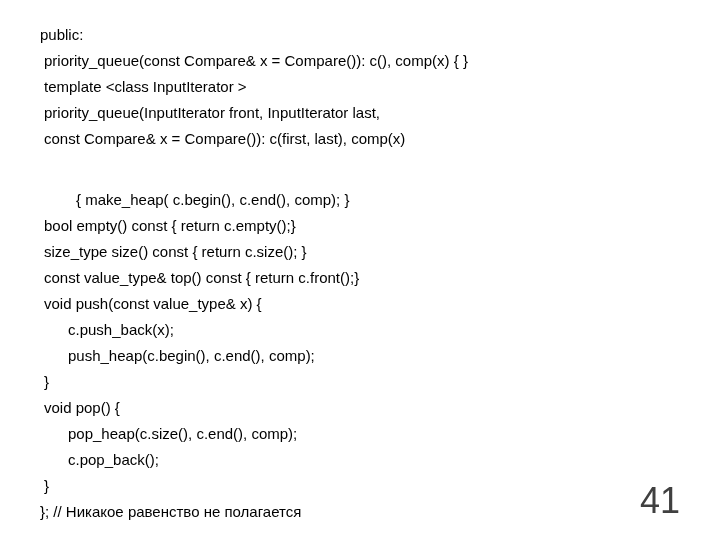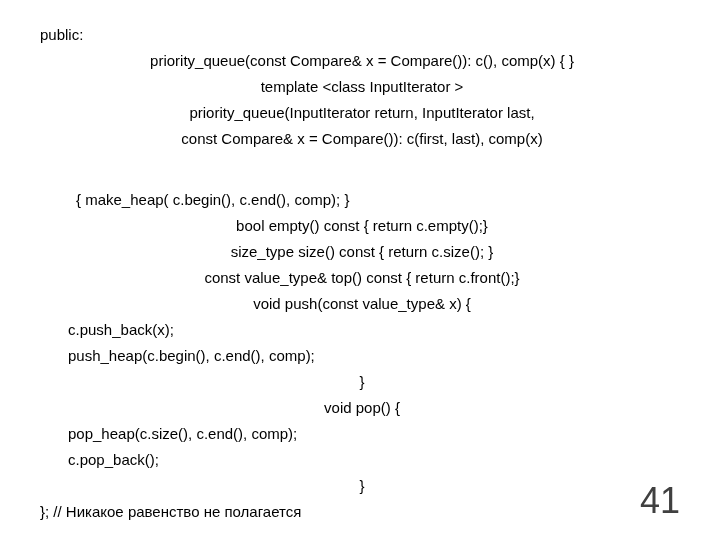--- a/index.html
+++ b/index.html
@@ -19,40 +19,40 @@
     padding: 22px 40px 0 40px;
     box-sizing: border-box;
     border-radius: 10px;
   }
   .code {
     font-size: 15px;
     line-height: 26px;
     color: #000;
   }
   .l0 { margin-left: 0; }
-  .l1 { margin-left: 4px; text-align: center; }
+  .l1 { margin-left: 4px; }
   .l2 { margin-left: 36px; margin-top: 35px; }
   .l3 { margin-left: 28px; }
   .page-num {
     position: absolute;
     bottom: 18px;
     right: 40px;
     font-size: 36px;
     color: #404040;
   }
 </style>
 </head>
 <body>
 
 <div class="slide">
   <div class="code">
     <div class="l0">public:</div>
     <div class="l1">priority_queue(const Compare&amp; x = Compare()): c(), comp(x) { }</div>
     <div class="l1">template &lt;class InputIterator &gt;</div>
-    <div class="l1">priority_queue(InputIterator return, InputIterator last,</div>
+    <div class="l1">priority_queue(InputIterator front, InputIterator last,</div>
     <div class="l1">const Compare&amp; x = Compare()): c(first, last), comp(x)</div>
     <div class="l2">{ make_heap( c.begin(), c.end(), comp); }</div>
     <div class="l1">bool empty() const { return c.empty();}</div>
     <div class="l1">size_type size() const { return c.size(); }</div>
     <div class="l1">const value_type&amp; top() const { return c.front();}</div>
     <div class="l1">void push(const value_type&amp; x) {</div>
     <div class="l3">c.push_back(x);</div>
     <div class="l3">push_heap(c.begin(), c.end(), comp);</div>
     <div class="l1">}</div>
     <div class="l1">void pop() {</div>

